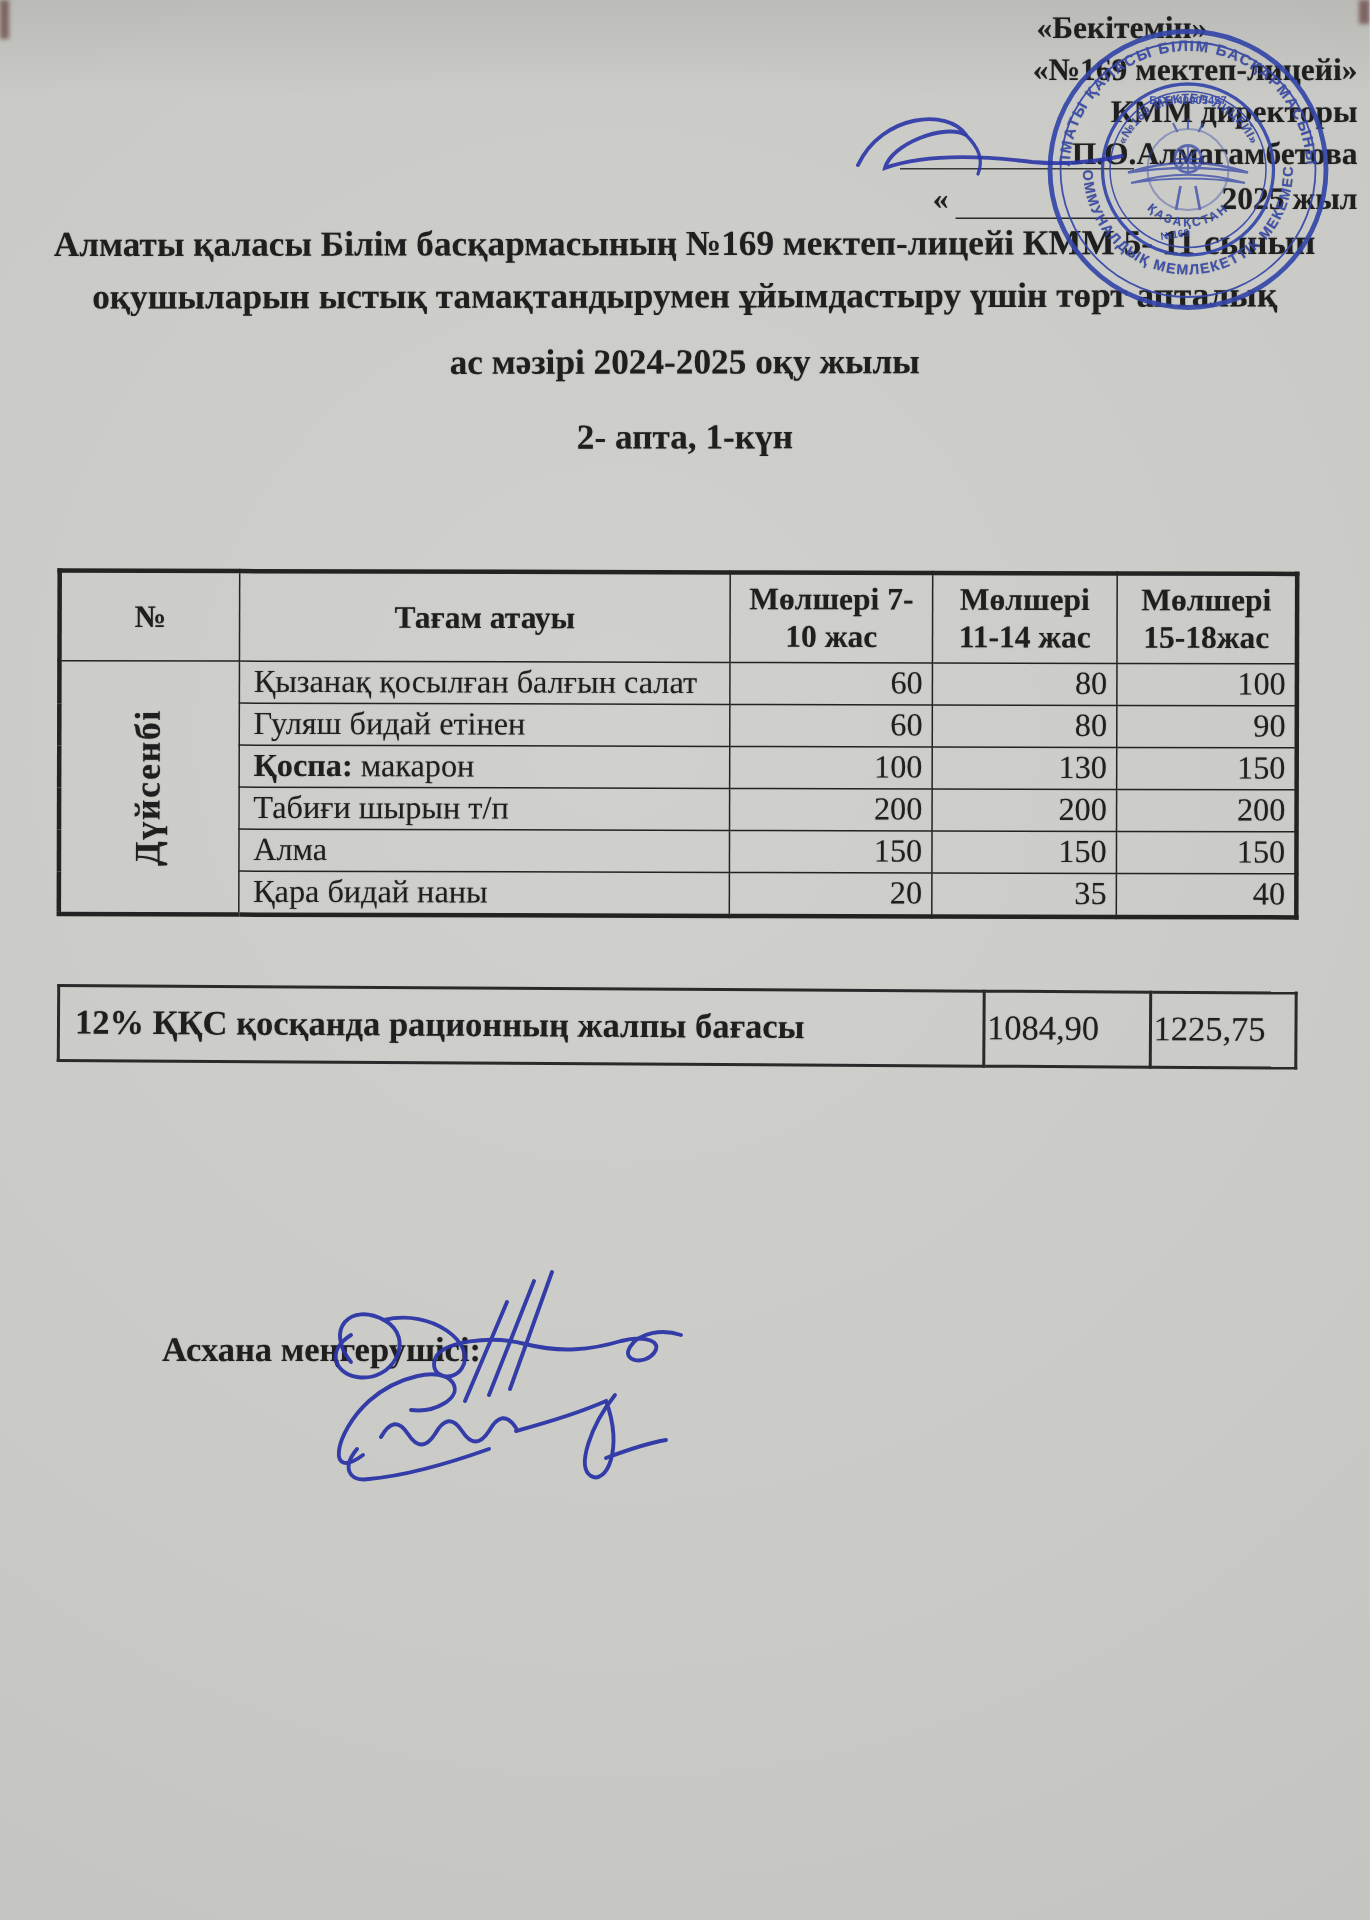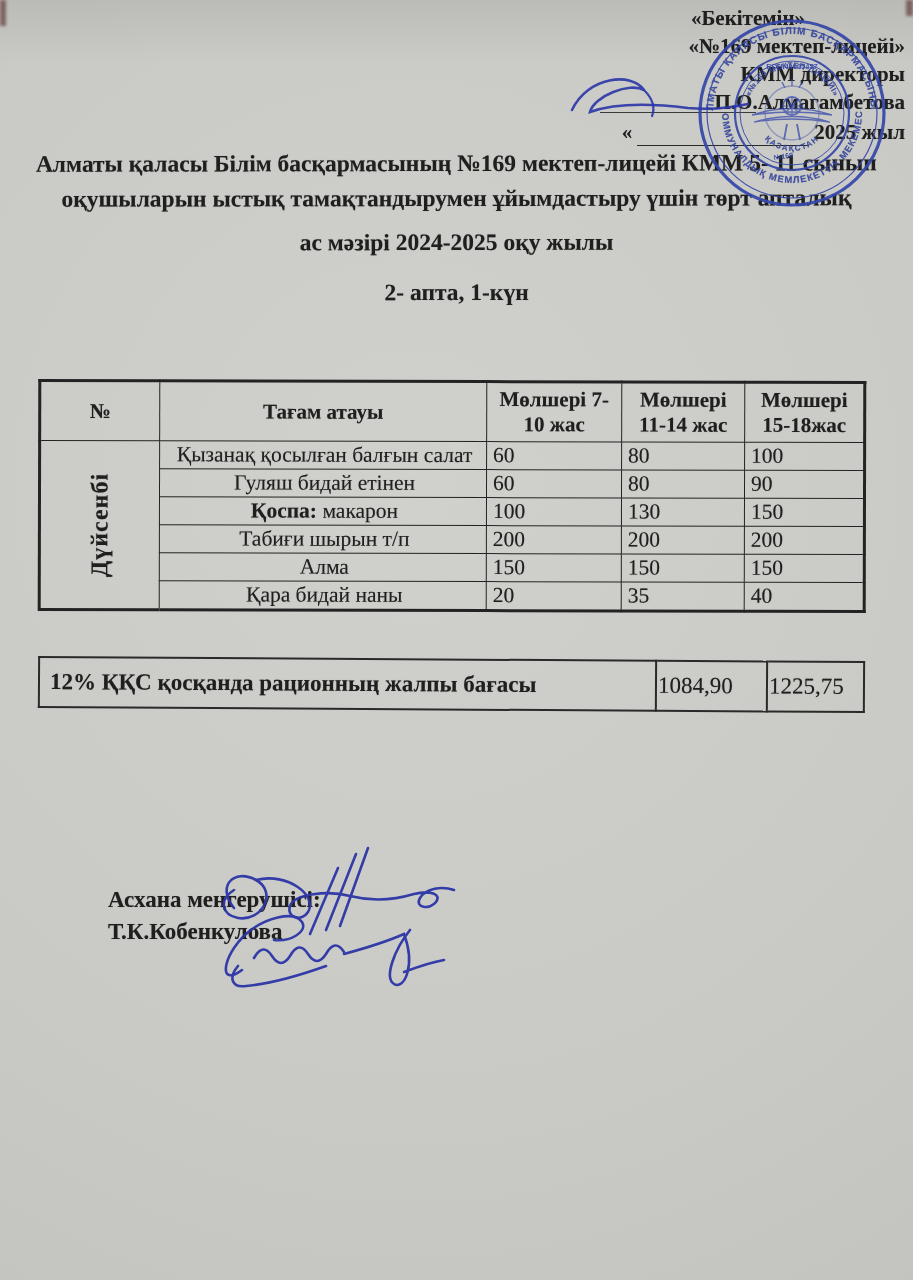--- a/index.html
+++ b/index.html
@@ -52,22 +52,22 @@
     transform:rotate(.15deg);
     font-size:21.5px;
   }
   table.menu,.menu th,.menu td{border:1.6px solid #232323;}
   table.menu{border-width:3px;outline:none;}
   .menu th{
     font-weight:bold;font-size:21px;line-height:25px;
     height:56px;vertical-align:middle;text-align:center;padding:1px 6px;
   }
   .menu td{height:27px;padding:0 6px;vertical-align:middle;}
-  .menu td.dish{text-align:center;padding-left:9px;white-space:nowrap;}
-  .menu td.val{text-align:left;}
+  .menu td.dish{text-align:left;padding-left:9px;white-space:nowrap;}
+  .menu td.val{text-align:right;}
   .menu td.day{position:relative;border-bottom:3px solid #232323;}
   .day-text{
     position:absolute;top:50%;left:50%;
     transform:translate(-50%,-50%) rotate(-90deg);
     white-space:nowrap;font-weight:bold;font-size:24px;letter-spacing:1px;
   }
 
   
   table.total{
     position:absolute;left:38px;top:656px;width:825px;
@@ -228,21 +228,20 @@
       <td class="t-val">1225,75</td>
     </tr>
   </tbody>
     </table>
 
   <div class="sign-block">
     <div class="sign-row">
       <span class="role">Асхана меңгерушісі:</span>
     </div>
     <div class="sign-row">
-      <span class="sname">Т.К.Кобенкулова</span>
     </div>
   </div>
 
   <svg class="ink" viewBox="0 0 310 160">
     <g fill="none" stroke="#2b35a6" stroke-width="2.6" stroke-linecap="round" opacity=".95">
       <path d="M 140,30 L 112,96 M 158,16 L 128,92 M 170,10 L 142,88"></path>
       <path d="M 36,70 C 18,48 36,30 58,42 C 80,54 64,84 40,80 C 24,77 20,62 36,52"></path>
       <path d="M 58,42 C 90,34 120,58 110,74 C 104,84 88,80 92,68 C 96,56 130,52 152,58 C 176,64 196,62 216,56 C 232,52 244,56 238,64 C 232,72 216,70 222,60 C 228,50 244,48 256,52"></path>
       <path d="M 44,132 C 20,150 24,118 48,96 C 66,80 96,72 104,84 C 110,94 92,104 76,102"></path>
       <path d="M 56,120 q 9,-16 18,-2 q 9,14 18,0 q 9,-16 18,-2 q 9,14 18,0 q 9,-16 18,-2"></path>

